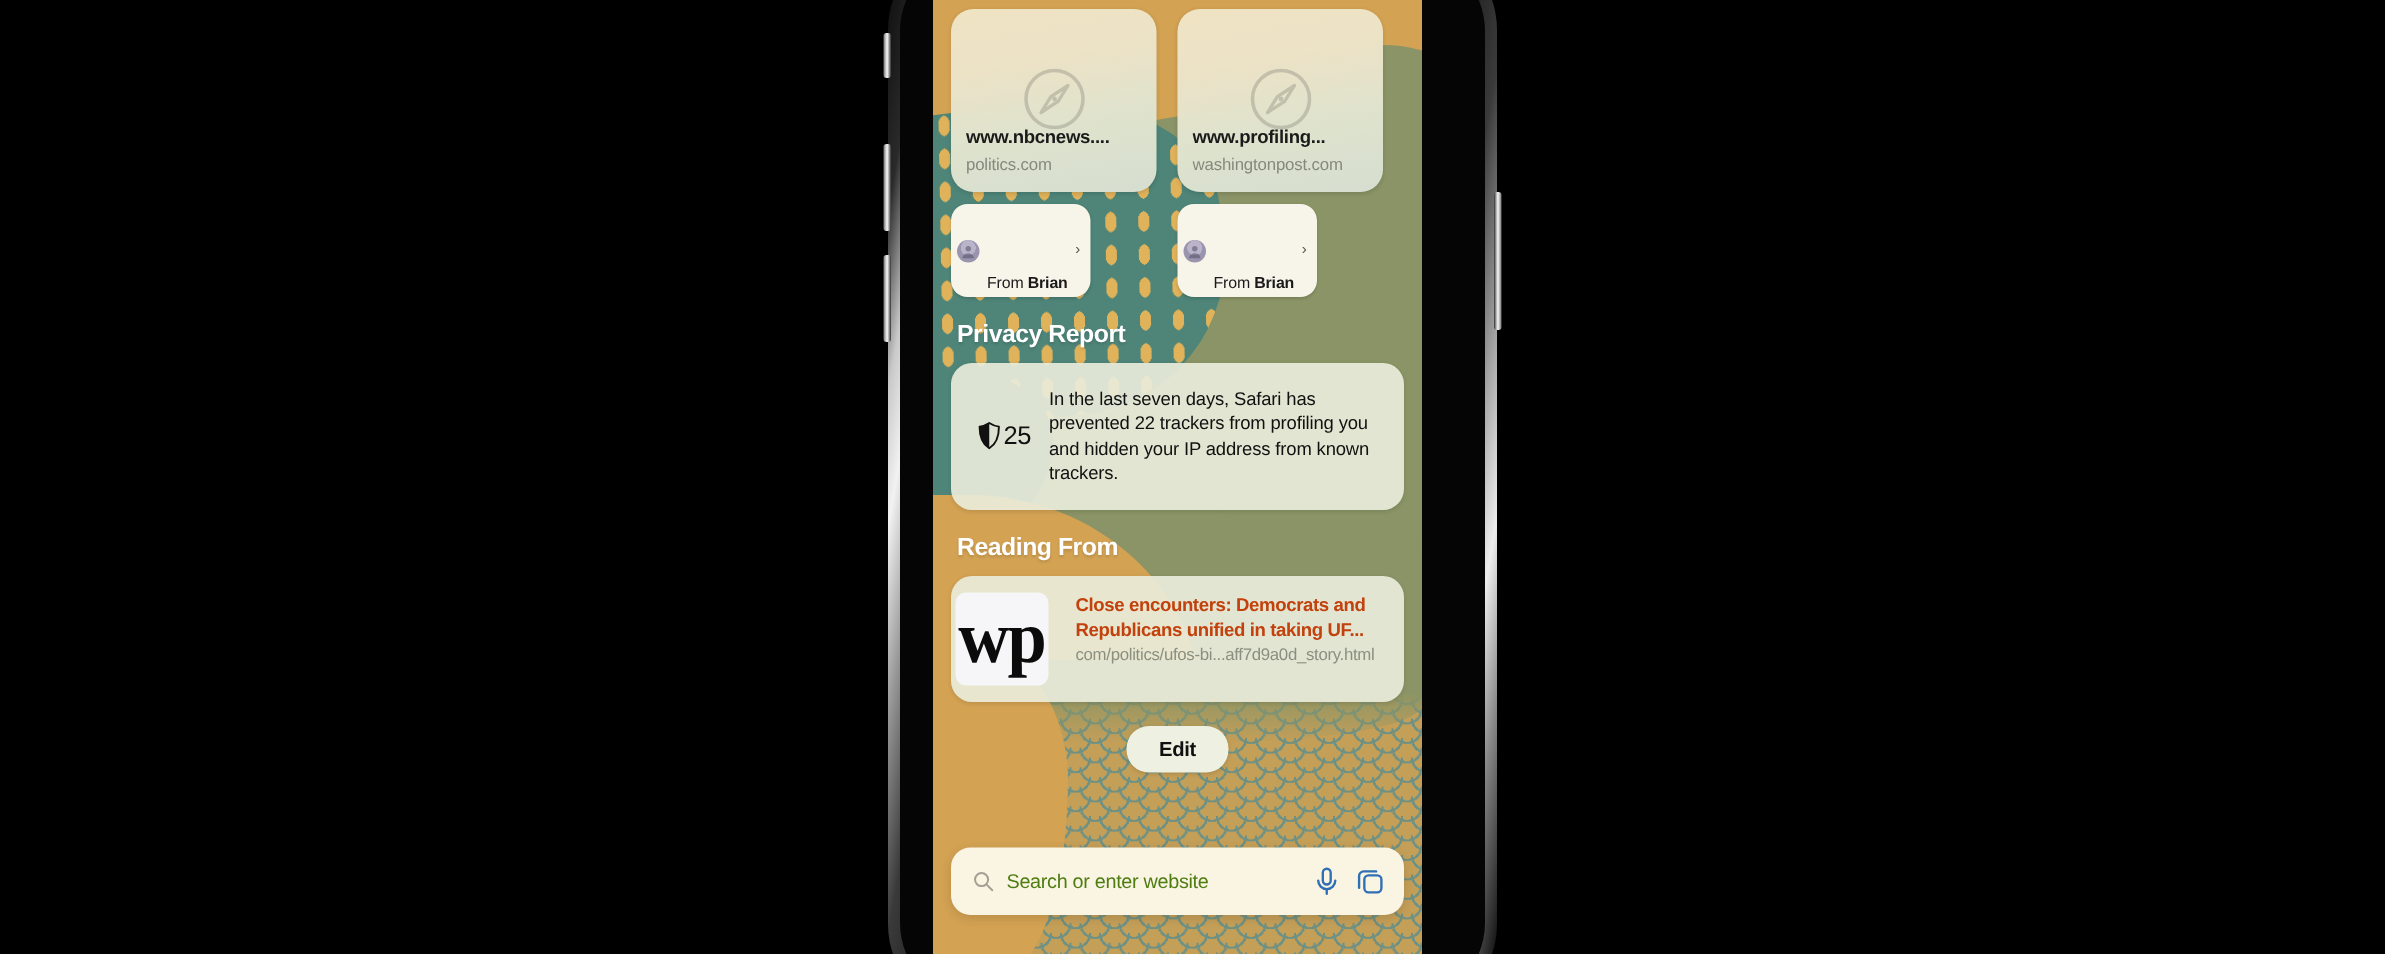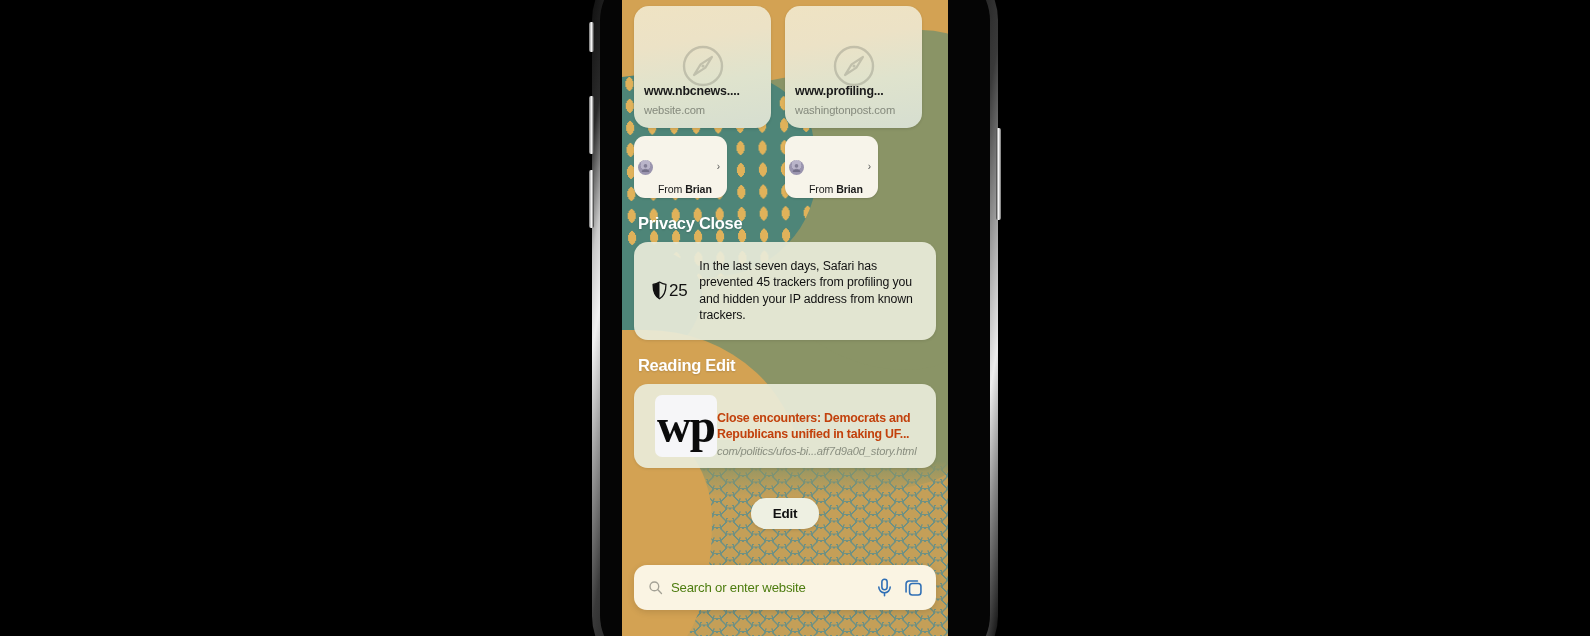--- a/index.html
+++ b/index.html
@@ -206,21 +206,21 @@
     border-radius: 14px;
     box-shadow: 0 1px 3px rgba(0,0,0,0.10);
   }
 
   .privacy-card { display: flex; align-items: center; gap: 12px; padding: 16px 14px 17px 18px; }
   .shield-wrap { display: flex; align-items: center; gap: 2px; flex: 0 0 auto; }
   .shield-wrap svg { width: 15px; height: 19px; }
   .shield-num { font-size: 17px; color: #111; letter-spacing: -0.3px; }
   .privacy-text { font-size: 12.3px; line-height: 1.33; color: #111; letter-spacing: -0.1px; }
 
-  .reading-card { display: flex; align-items: flex-end; gap: 0; padding: 11px 12px 11px 21px; }
+  .reading-card { display: flex; align-items: flex-start; gap: 18px; padding: 11px 12px 11px 3px; }
   .wp-logo {
     flex: 0 0 auto;
     width: 62px; height: 62px; border-radius: 7px;
     background: #f6f6f8;
     display: flex; align-items: center; justify-content: center;
     overflow: hidden;
   }
   .wp-logo span {
     font-family: "Liberation Serif", serif;
     font-weight: 700; font-size: 42px; color: #0b0b0b;
@@ -228,24 +228,24 @@
     transform: scaleX(1.12) scaleY(1.18);
   }
   .reading-body { min-width: 0; flex: 1 1 auto; }
   .reading-title {
     font-size: 12.4px; font-weight: 700; color: #c2410c;
     line-height: 1.3; letter-spacing: -0.25px;
   }
   .reading-url {
     margin-top: 3px;
     font-size: 11.2px; color: #8a8f80; letter-spacing: -0.2px;
-    white-space: nowrap; overflow: hidden; font-style: italic;
-  }
-
-  .edit-row { display: flex; justify-content: center; margin-top: 30px; }
+    white-space: nowrap; overflow: hidden;
+  }
+
+  .edit-row { display: flex; justify-content: center; margin-top: 16px; }
   .edit-btn {
     background: #eef0e2; color: #111;
     border: none; border-radius: 15px;
     padding: 8px 22px; font-size: 13.5px; font-weight: 700;
     font-family: "Liberation Sans", sans-serif;
     letter-spacing: -0.2px;
     box-shadow: 0 1px 3px rgba(0,0,0,0.14);
     cursor: pointer;
   }
 
@@ -292,21 +292,21 @@
       <div class="fav-row">
 
         <div class="fav-col">
           <div class="fav-tile">
             <svg class="fav-compass" viewBox="0 0 48 48">
               <circle cx="24" cy="24" r="19" fill="none" stroke="#8d8d7e" stroke-width="2.4"></circle>
               <path d="M33 15 L26.4 25.6 L15 33 L21.6 22.4 Z" fill="none" stroke="#8d8d7e" stroke-width="2.2" stroke-linejoin="round"></path>
               <circle cx="24" cy="24" r="1.6" fill="#8d8d7e"></circle>
             </svg>
             <div class="fav-title">www.nbcnews....</div>
-            <div class="fav-host">website.com</div>
+            <div class="fav-host">politics.com</div>
           </div>
           <div class="from-pill">
             <span class="avatar">
               <svg viewBox="0 0 24 24">
                 <circle cx="12" cy="8.5" r="4" fill="#55516a"></circle>
                 <path d="M3.5 22c1.2-5 4.6-7.2 8.5-7.2S19.3 17 20.5 22z" fill="#55516a"></path>
               </svg>
             </span>
             <span class="from-text"><span>From </span><b>Brian</b></span>
             <span class="from-chev">›</span>
@@ -330,33 +330,33 @@
                 <path d="M3.5 22c1.2-5 4.6-7.2 8.5-7.2S19.3 17 20.5 22z" fill="#55516a"></path>
               </svg>
             </span>
             <span class="from-text"><span>From </span><b>Brian</b></span>
             <span class="from-chev">›</span>
           </div>
         </div>
 
       </div>
 
-      <div class="sec-head">Privacy Close</div>
+      <div class="sec-head">Privacy Report</div>
       <div class="card privacy-card">
         <div class="shield-wrap">
           <svg viewBox="0 0 20 25">
             <path d="M10 1.2 C6.6 3.4 3.6 4.2 1.4 4.4 C1.4 13 3.4 19.6 10 23.6 C16.6 19.6 18.6 13 18.6 4.4 C16.4 4.2 13.4 3.4 10 1.2 Z" fill="none" stroke="#111" stroke-width="1.7" stroke-linejoin="round"></path>
             <path d="M10 1.2 C6.6 3.4 3.6 4.2 1.4 4.4 C1.4 13 3.4 19.6 10 23.6 Z" fill="#111"></path>
           </svg>
           <span class="shield-num">25</span>
         </div>
-        <div class="privacy-text">In the last seven days, Safari has prevented 45 trackers from profiling you and hidden your IP address from known trackers.</div>
+        <div class="privacy-text">In the last seven days, Safari has prevented 22 trackers from profiling you and hidden your IP address from known trackers.</div>
       </div>
 
-      <div class="sec-head">Reading Edit</div>
+      <div class="sec-head">Reading From</div>
       <div class="card reading-card">
         <div class="wp-logo">
           <span>wp</span>
         </div>
         <div class="reading-body">
           <div class="reading-title">Close encounters: Democrats and Republicans unified in taking UF...</div>
           <div class="reading-url">com/politics/ufos-bi...aff7d9a0d_story.html</div>
         </div>
       </div>
 

